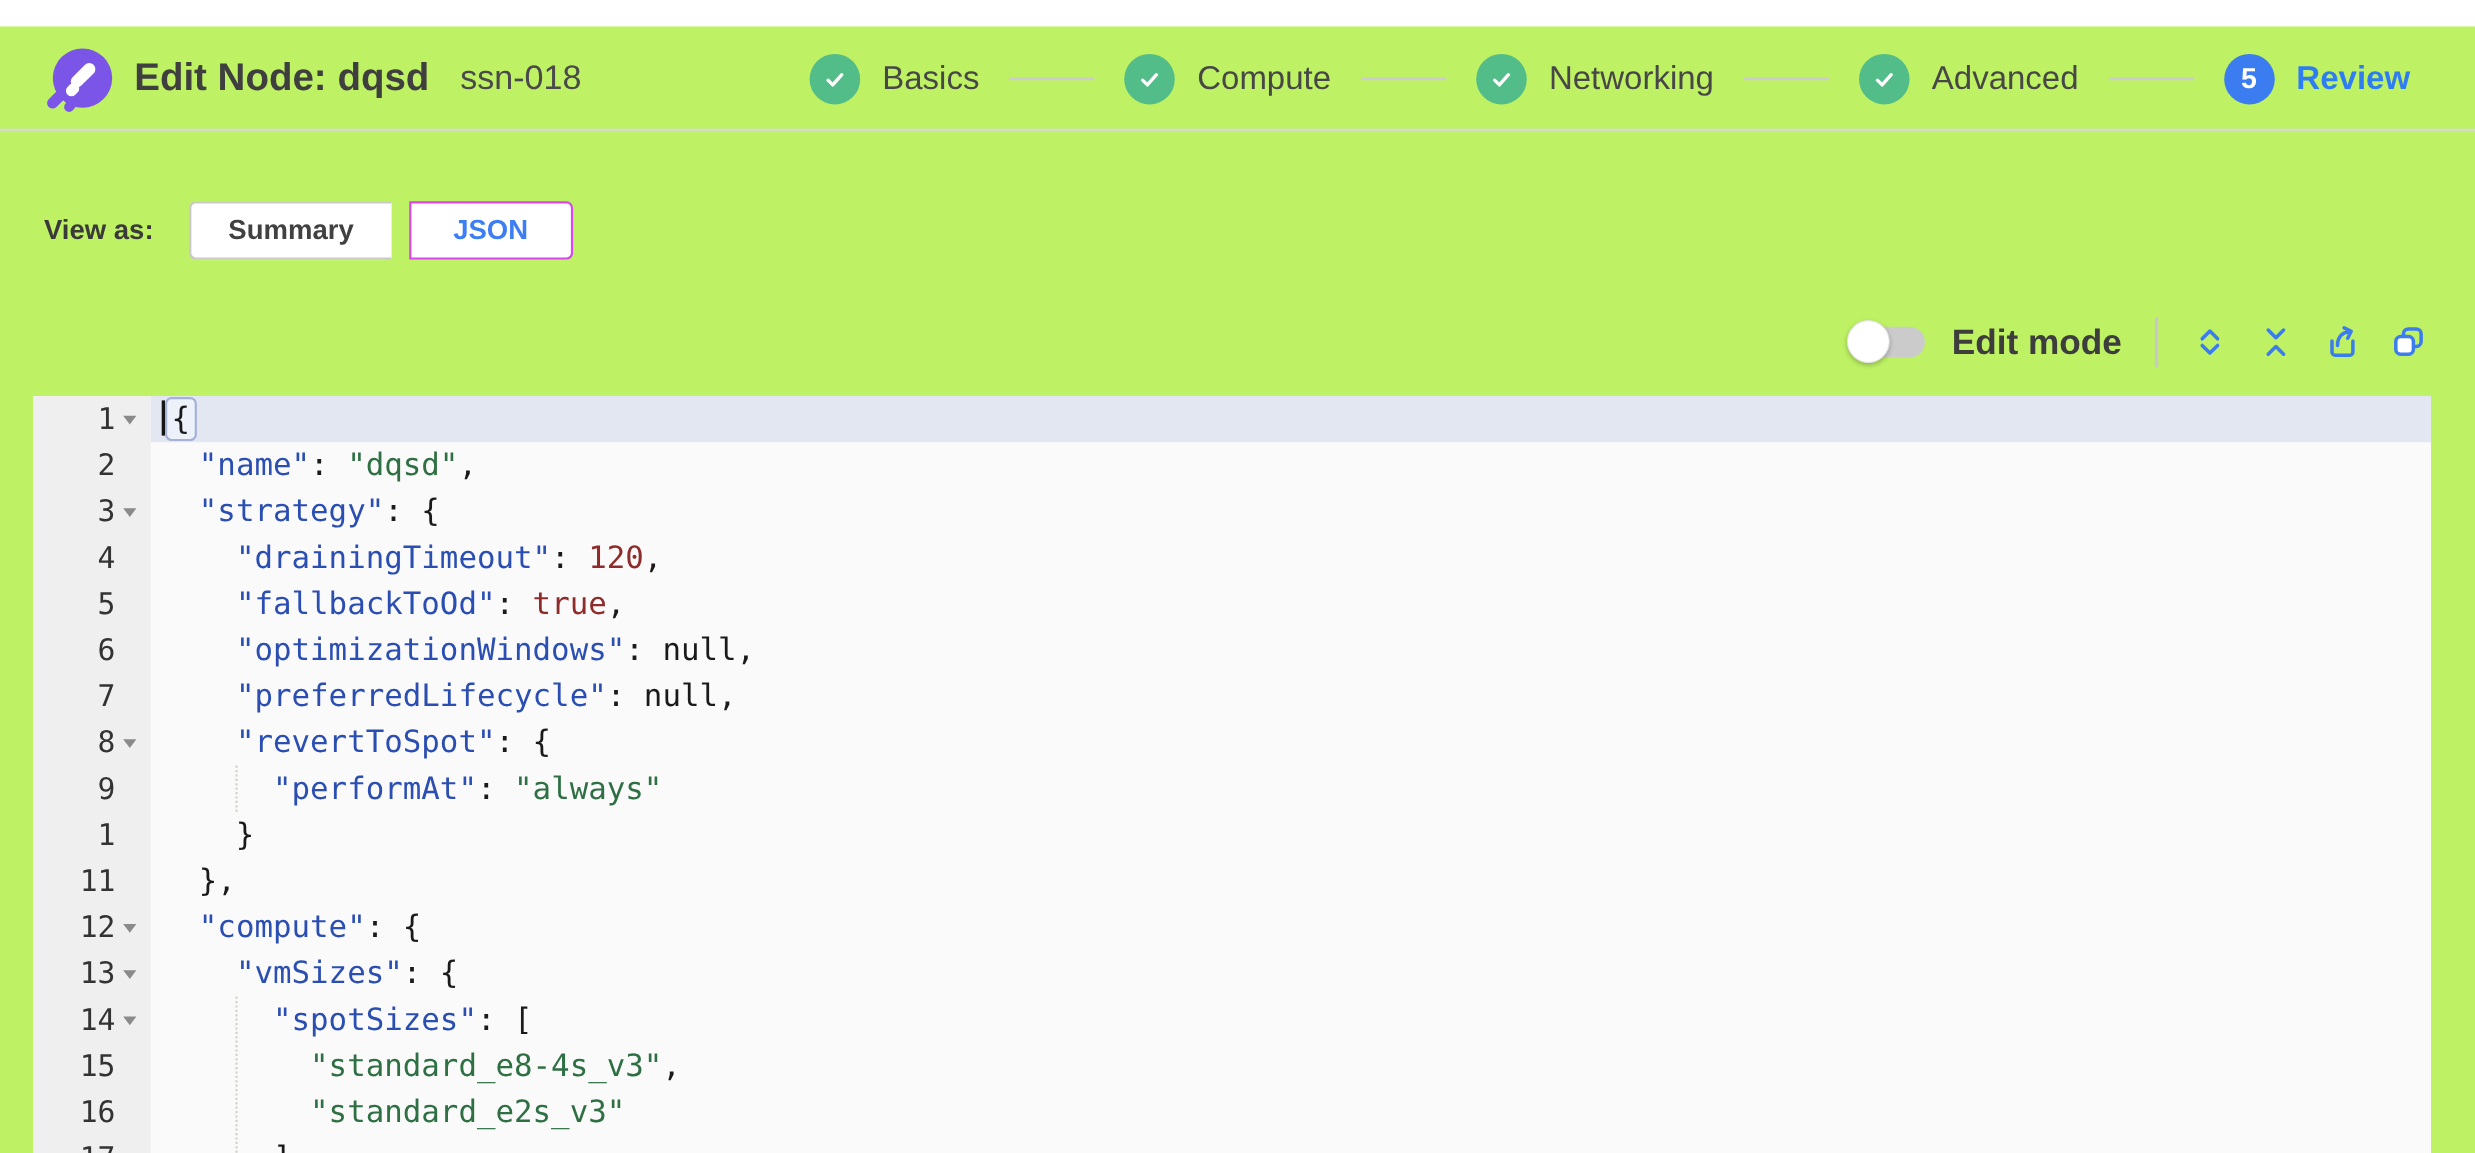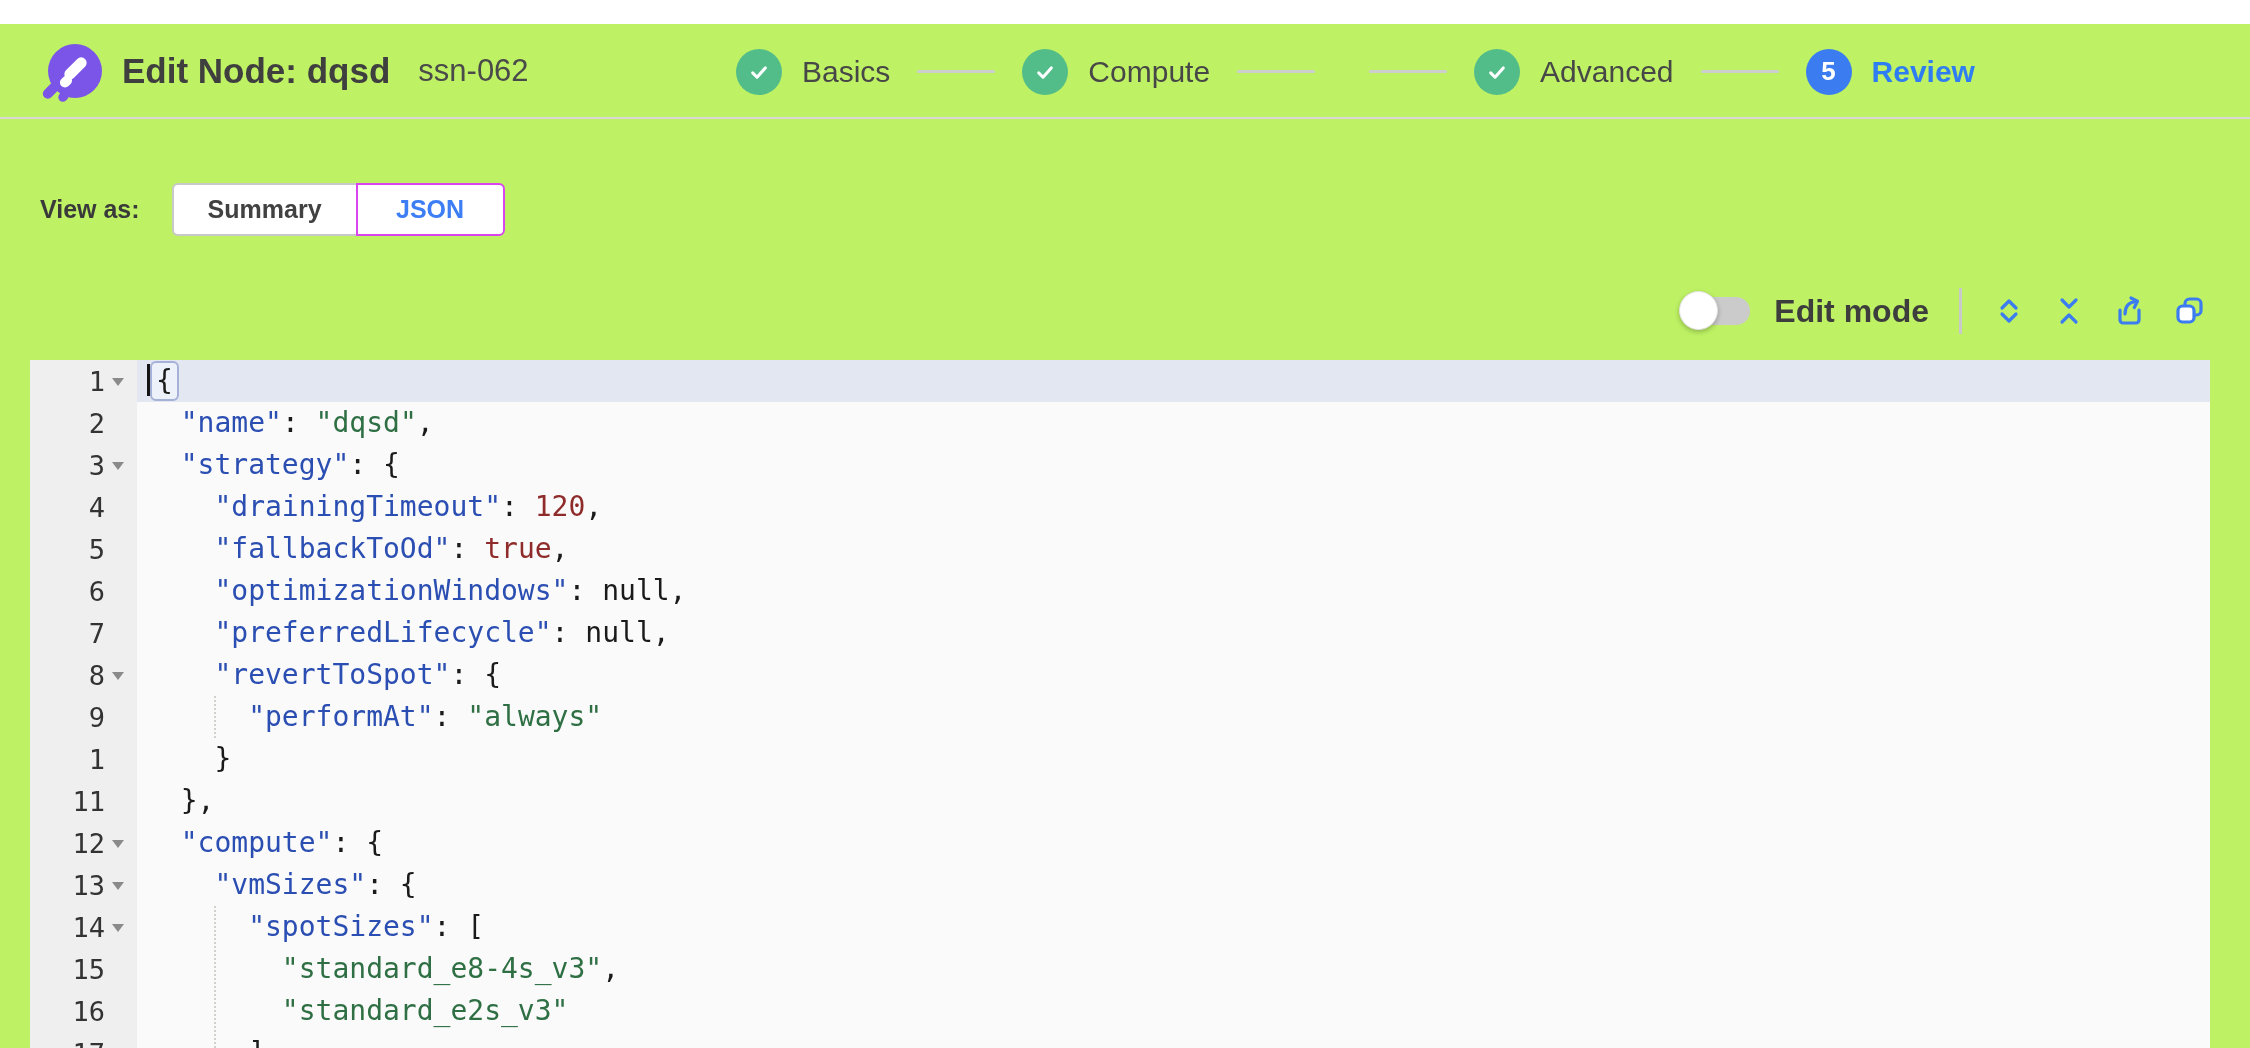--- a/index.html
+++ b/index.html
@@ -30,21 +30,21 @@
                  display:flex; align-items:center; justify-content:center; }
   .step-circle.done { background:#53bd8a; }
   .step-circle.active { background:#3b7cf0; color:#fff; font-size:26px; font-weight:bold; }
   .step-label { margin-left:20px; font-size:30px; color:#474747; white-space:nowrap; }
   .step.active .step-label { color:#2f7df2; font-weight:bold; }
   .step-connector { width:78px; height:3px; background:#cdcdcd; border-radius:2px; margin:0 27px; }
 
   
   .view-as { position:absolute; top:159px; left:40px; display:flex; align-items:center; }
   .view-as-label { font-size:25px; font-weight:bold; color:#3a3a3a; margin-right:32px; }
-  .seg-group { display:flex; }
+  .seg-group { display:flex;gap:16px; }
   .seg { height:53px; min-width:149px; padding:0 34px; background:#fff; font-size:25px; font-weight:bold;
          border:2px solid #c9c9c9; color:#414141; cursor:pointer;
          font-family:"Liberation Sans", sans-serif; }
   .seg:first-child { border-radius:6px 0 0 6px; border-right:none; }
   .seg.selected { border:2px solid #d946ef; color:#3d7ef5; border-radius:0 6px 6px 0; }
 
   
   .toolbar { position:absolute; top:262px; right:40px; height:50px; display:flex; align-items:center; }
   .toggle { position:relative; width:66px; height:28px; background:#cbcbcb; border-radius:15px;
             flex:none; cursor:pointer; }
@@ -91,40 +91,48 @@
 
   <div class="header">
     <div class="logo">
       <div class="logo-circle"></div>
       <div class="slash white sl1"></div>
       <div class="slash white sl2"></div>
       <div class="slash purple sl3"></div>
       <div class="slash purple sl4"></div>
     </div>
     <div class="page-title">Edit Node: dqsd</div>
-    <div class="page-subtitle">ssn-062</div>
+    <div class="page-subtitle">ssn-018</div>
     <div class="stepper">
         <div class="step">
           <div class="step-circle done">
             <svg viewBox="0 0 24 24" width="26" height="26">
               <path d="M6.2 12.8l4 4 7.6-8.6" fill="none" stroke="#fff" stroke-width="2.8" stroke-linecap="round" stroke-linejoin="round"></path>
             </svg>
           </div>
           <span class="step-label">Basics</span>
         </div>
         <div class="step-connector"></div>
         <div class="step">
           <div class="step-circle done">
             <svg viewBox="0 0 24 24" width="26" height="26">
               <path d="M6.2 12.8l4 4 7.6-8.6" fill="none" stroke="#fff" stroke-width="2.8" stroke-linecap="round" stroke-linejoin="round"></path>
             </svg>
           </div>
           <span class="step-label">Compute</span>
         </div>
         <div class="step-connector"></div>
+        <div class="step">
+          <div class="step-circle done">
+            <svg viewBox="0 0 24 24" width="26" height="26">
+              <path d="M6.2 12.8l4 4 7.6-8.6" fill="none" stroke="#fff" stroke-width="2.8" stroke-linecap="round" stroke-linejoin="round"></path>
+            </svg>
+          </div>
+          <span class="step-label">Networking</span>
+        </div>
         <div class="step-connector"></div>
         <div class="step">
           <div class="step-circle done">
             <svg viewBox="0 0 24 24" width="26" height="26">
               <path d="M6.2 12.8l4 4 7.6-8.6" fill="none" stroke="#fff" stroke-width="2.8" stroke-linecap="round" stroke-linejoin="round"></path>
             </svg>
           </div>
           <span class="step-label">Advanced</span>
         </div>
         <div class="step-connector"></div>

